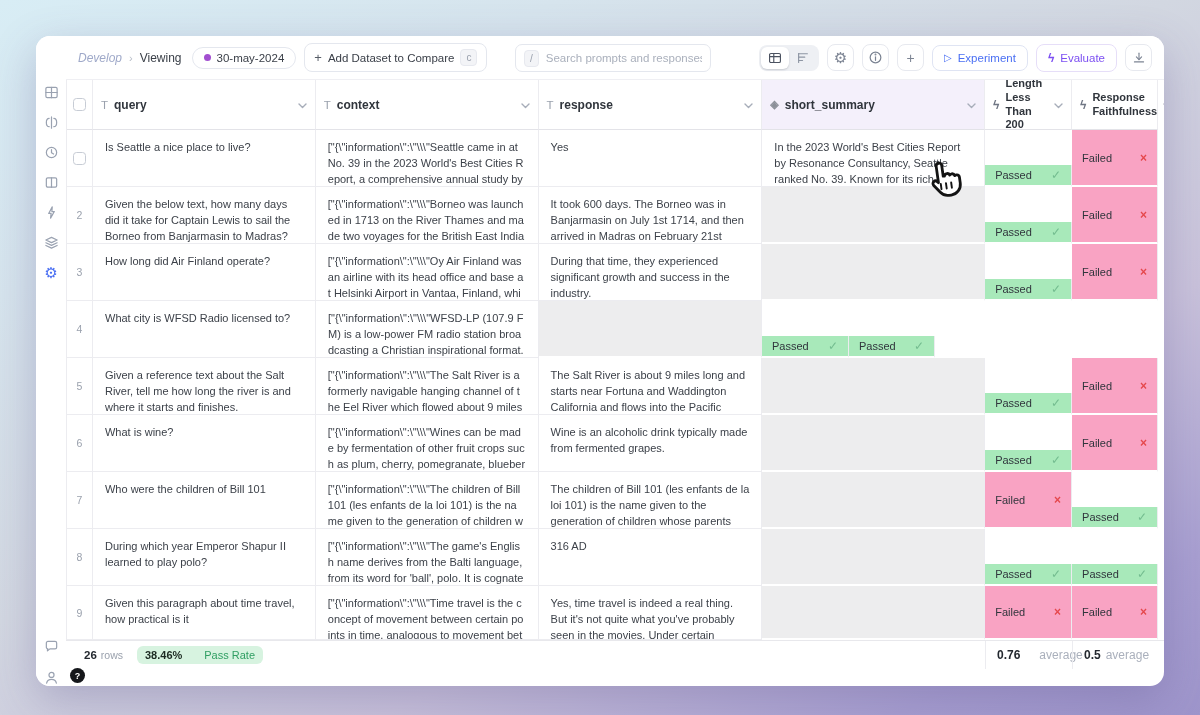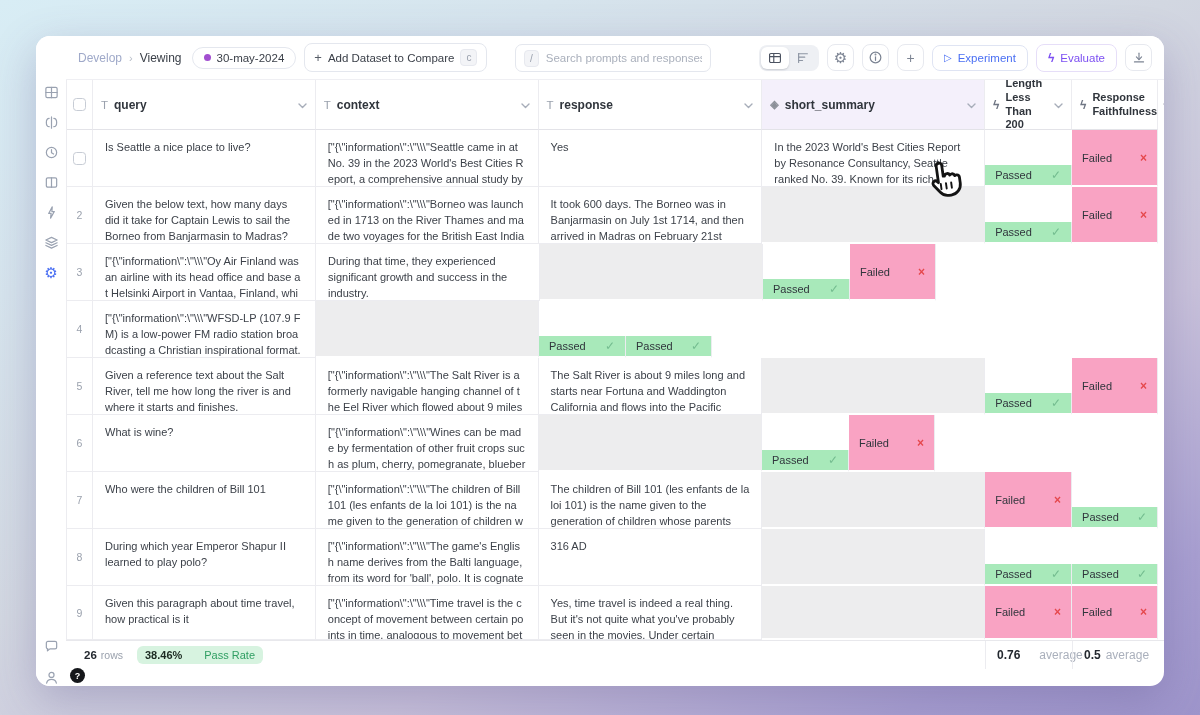--- a/index.html
+++ b/index.html
@@ -20,21 +20,21 @@
   .gear-glyph { font-size:15px; line-height:1; }
   .side-bottom { position:absolute; left:0; width:30px; display:flex; justify-content:center; }
 
   .help-fab { position:absolute; left:34px; top:632px; width:15px; height:15px; border-radius:50%;
     background:#15171b; color:#fff; font-size:9px; font-weight:700; display:flex; align-items:center; justify-content:center; z-index:9; }
 
   
   .topbar { position:absolute; left:30px; right:0; top:0; height:44px; border-bottom:1px solid #efeff3;
     display:flex; align-items:center; padding:0 12px; background:#fff; z-index:3; }
   .crumbs { display:flex; align-items:center; gap:7px; font-size:12px; }
-  .crumb-parent { color:#9fa9c9; }
+  .crumb-parent { color:#9fa9c9;font-style:italic; }
   .crumb-sep { color:#b6bcc7; font-size:11px; }
   .crumb-current { color:#3b4049; }
   .pill { display:flex; align-items:center; gap:6px; border:1px solid #e4e7ee; border-radius:999px;
     padding:4px 11px; margin-left:10px; font-size:11.5px; color:#3b4049; background:#fff; cursor:pointer; }
   .pill-dot { width:7px; height:7px; border-radius:50%; background:#a24fd0; }
   .btn { display:flex; align-items:center; gap:6px; border:1px solid #e4e7ee; border-radius:8px;
     background:#fff; font-size:11.5px; color:#3b4049; cursor:pointer; }
   .add-btn { margin-left:8px; padding:5px 9px; }
   .add-plus { color:#565c66; font-size:13px; line-height:1; }
   .kbd { background:#f3f4f7; border:1px solid #e7e9ef; border-radius:4px; color:#9aa1ad;
@@ -323,34 +323,36 @@
             <span class="slabel">Passed</span>
             <span class="sicon">✓</span>
           </div>
           <div class="cell col-f status fail">
             <span class="slabel">Failed</span>
             <span class="sicon">×</span>
           </div>
         </div>
         <div class="trow">
           <div class="cell col-num numcell">3</div>
+          <div class="cell col-q tcell">How long did Air Finland operate?</div>
           <div class="cell col-c tcell breakall">["{\"information\":\"\\\"Oy Air Finland was an airline with its head office and base at Helsinki Airport in Vantaa, Finland, which...</div>
           <div class="cell col-r tcell">During that time, they experienced significant growth and success in the industry.</div>
           <div class="cell col-s tcell summary-empty"></div>
           <div class="cell col-l status pass">
             <span class="slabel">Passed</span>
             <span class="sicon">✓</span>
           </div>
           <div class="cell col-f status fail">
             <span class="slabel">Failed</span>
             <span class="sicon">×</span>
           </div>
         </div>
         <div class="trow">
           <div class="cell col-num numcell">4</div>
+          <div class="cell col-q tcell">What city is WFSD Radio licensed to?</div>
           <div class="cell col-c tcell breakall">["{\"information\":\"\\\"WFSD-LP (107.9 FM) is a low-power FM radio station broadcasting a Christian inspirational format. License...</div>
           <div class="cell col-s tcell summary-empty"></div>
           <div class="cell col-l status pass">
             <span class="slabel">Passed</span>
             <span class="sicon">✓</span>
           </div>
           <div class="cell col-f status pass">
             <span class="slabel">Passed</span>
             <span class="sicon">✓</span>
           </div>
@@ -367,20 +369,21 @@
           </div>
           <div class="cell col-f status fail">
             <span class="slabel">Failed</span>
             <span class="sicon">×</span>
           </div>
         </div>
         <div class="trow">
           <div class="cell col-num numcell">6</div>
           <div class="cell col-q tcell">What is wine?</div>
           <div class="cell col-c tcell breakall">["{\"information\":\"\\\"Wines can be made by fermentation of other fruit crops such as plum, cherry, pomegranate, blueberry, curr...</div>
+          <div class="cell col-r tcell">Wine is an alcoholic drink typically made from fermented grapes.</div>
           <div class="cell col-s tcell summary-empty"></div>
           <div class="cell col-l status pass">
             <span class="slabel">Passed</span>
             <span class="sicon">✓</span>
           </div>
           <div class="cell col-f status fail">
             <span class="slabel">Failed</span>
             <span class="sicon">×</span>
           </div>
         </div>

